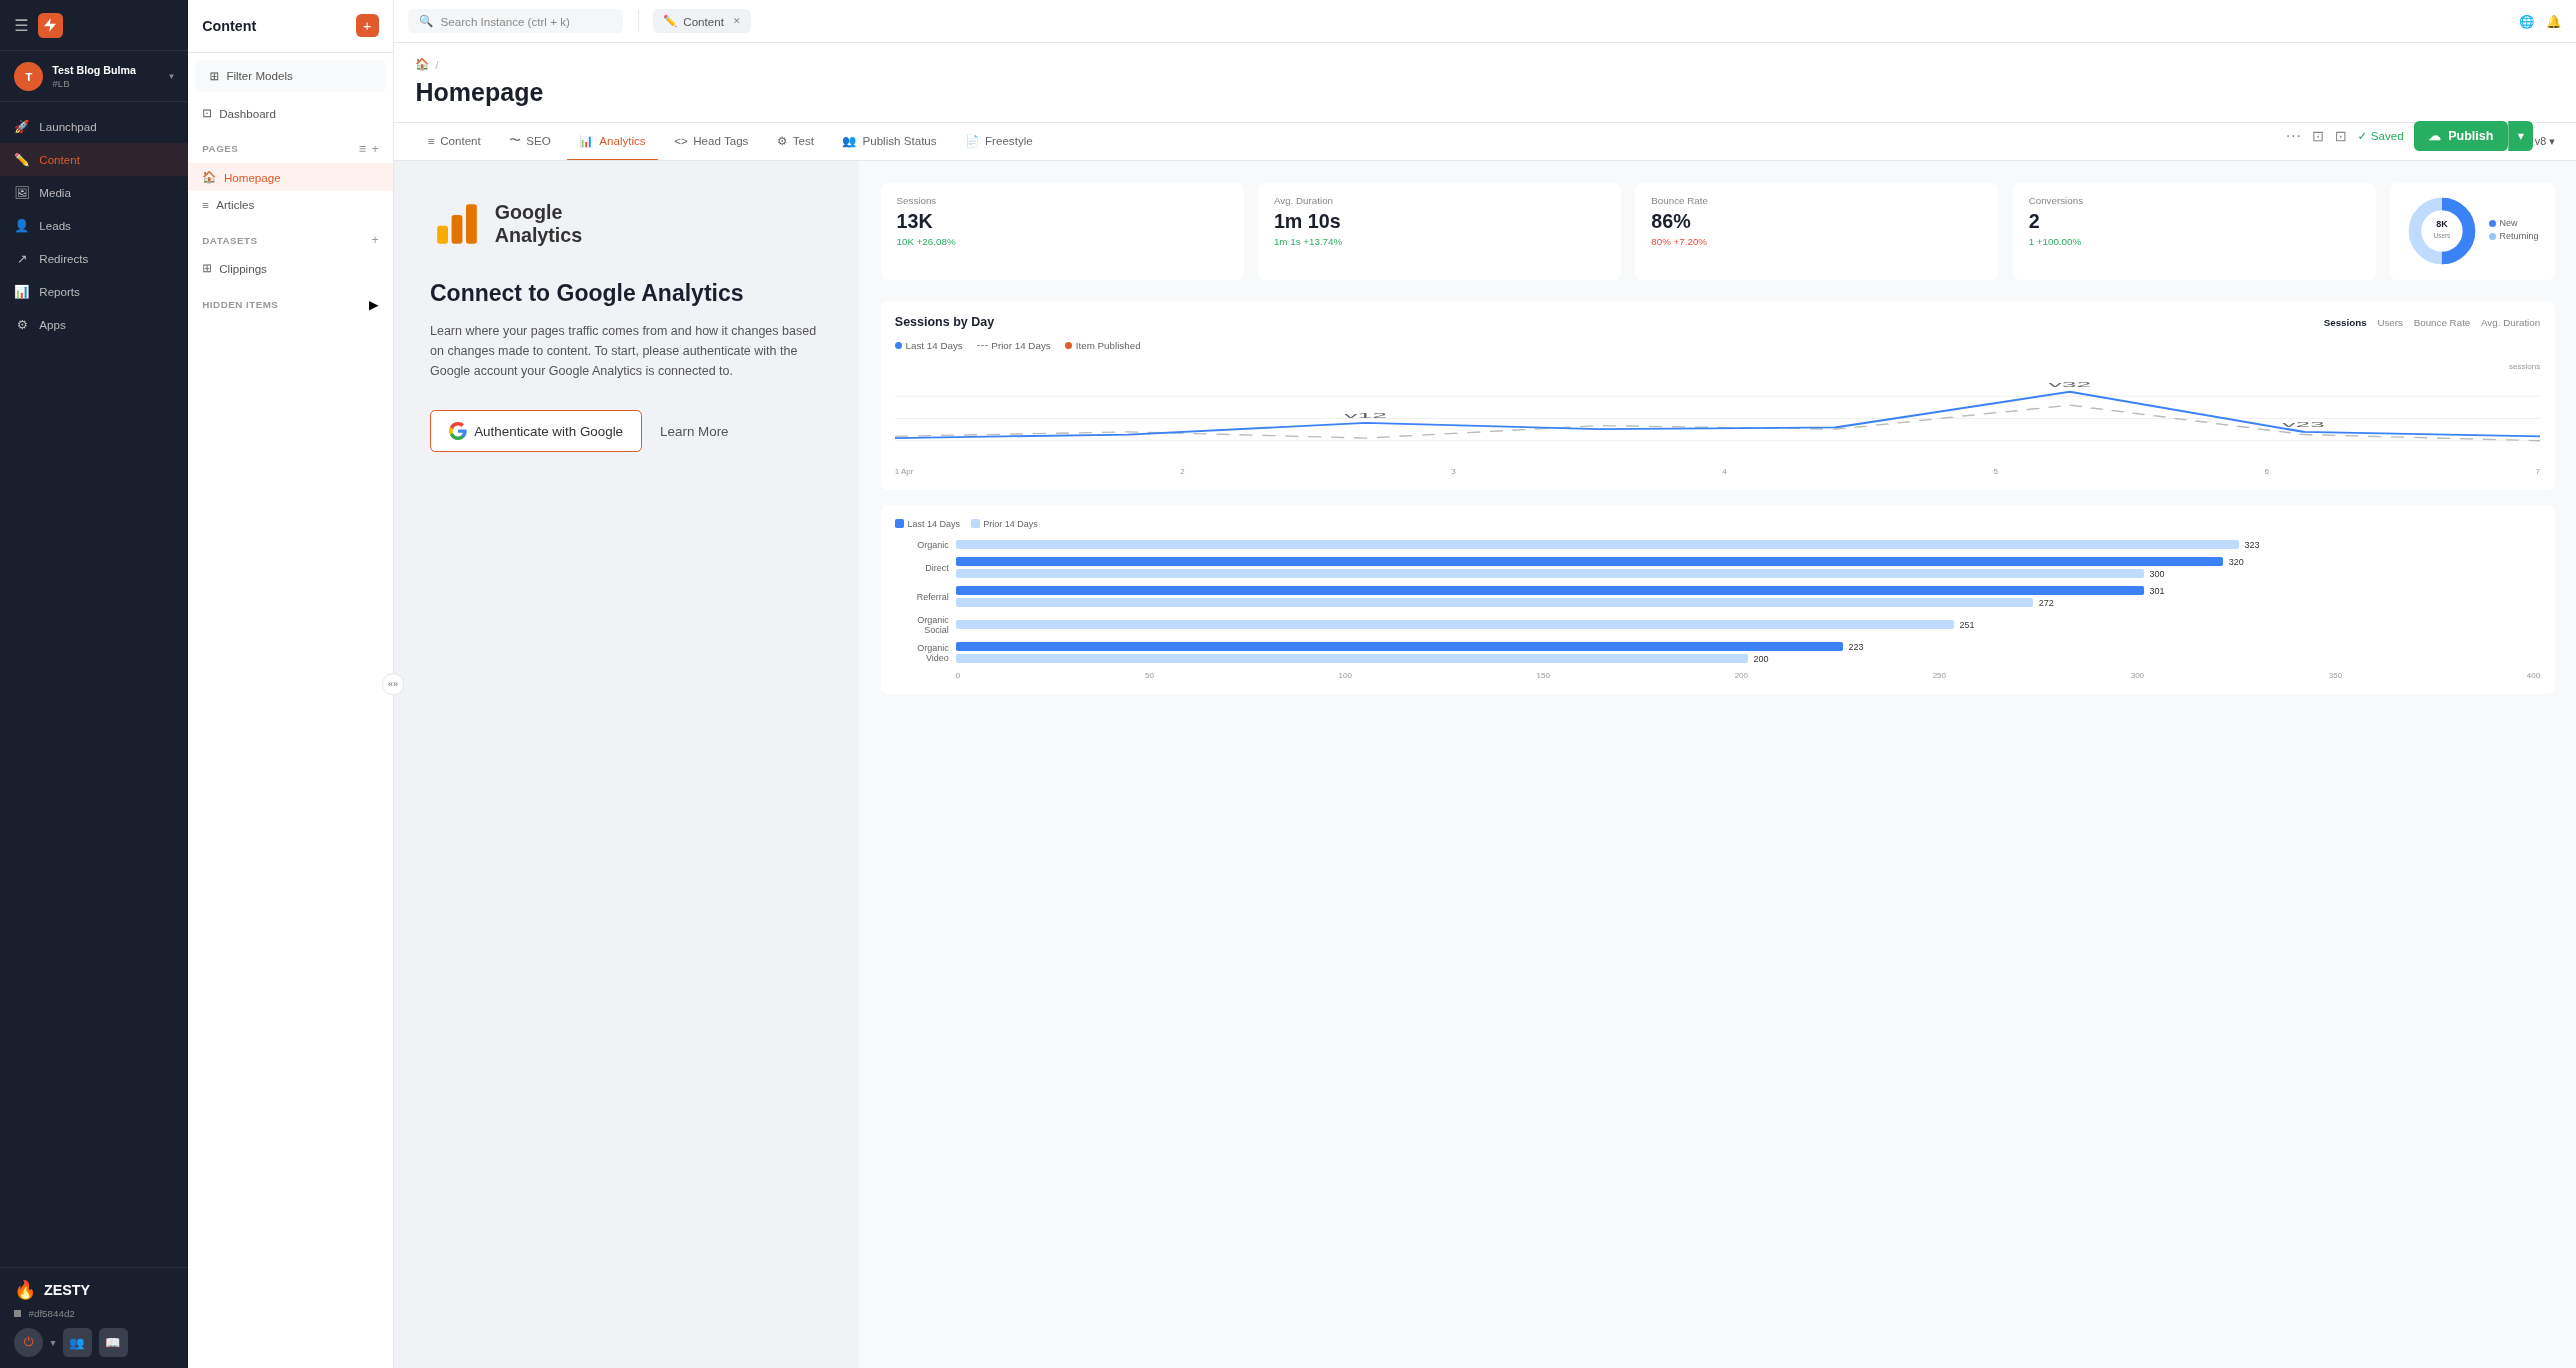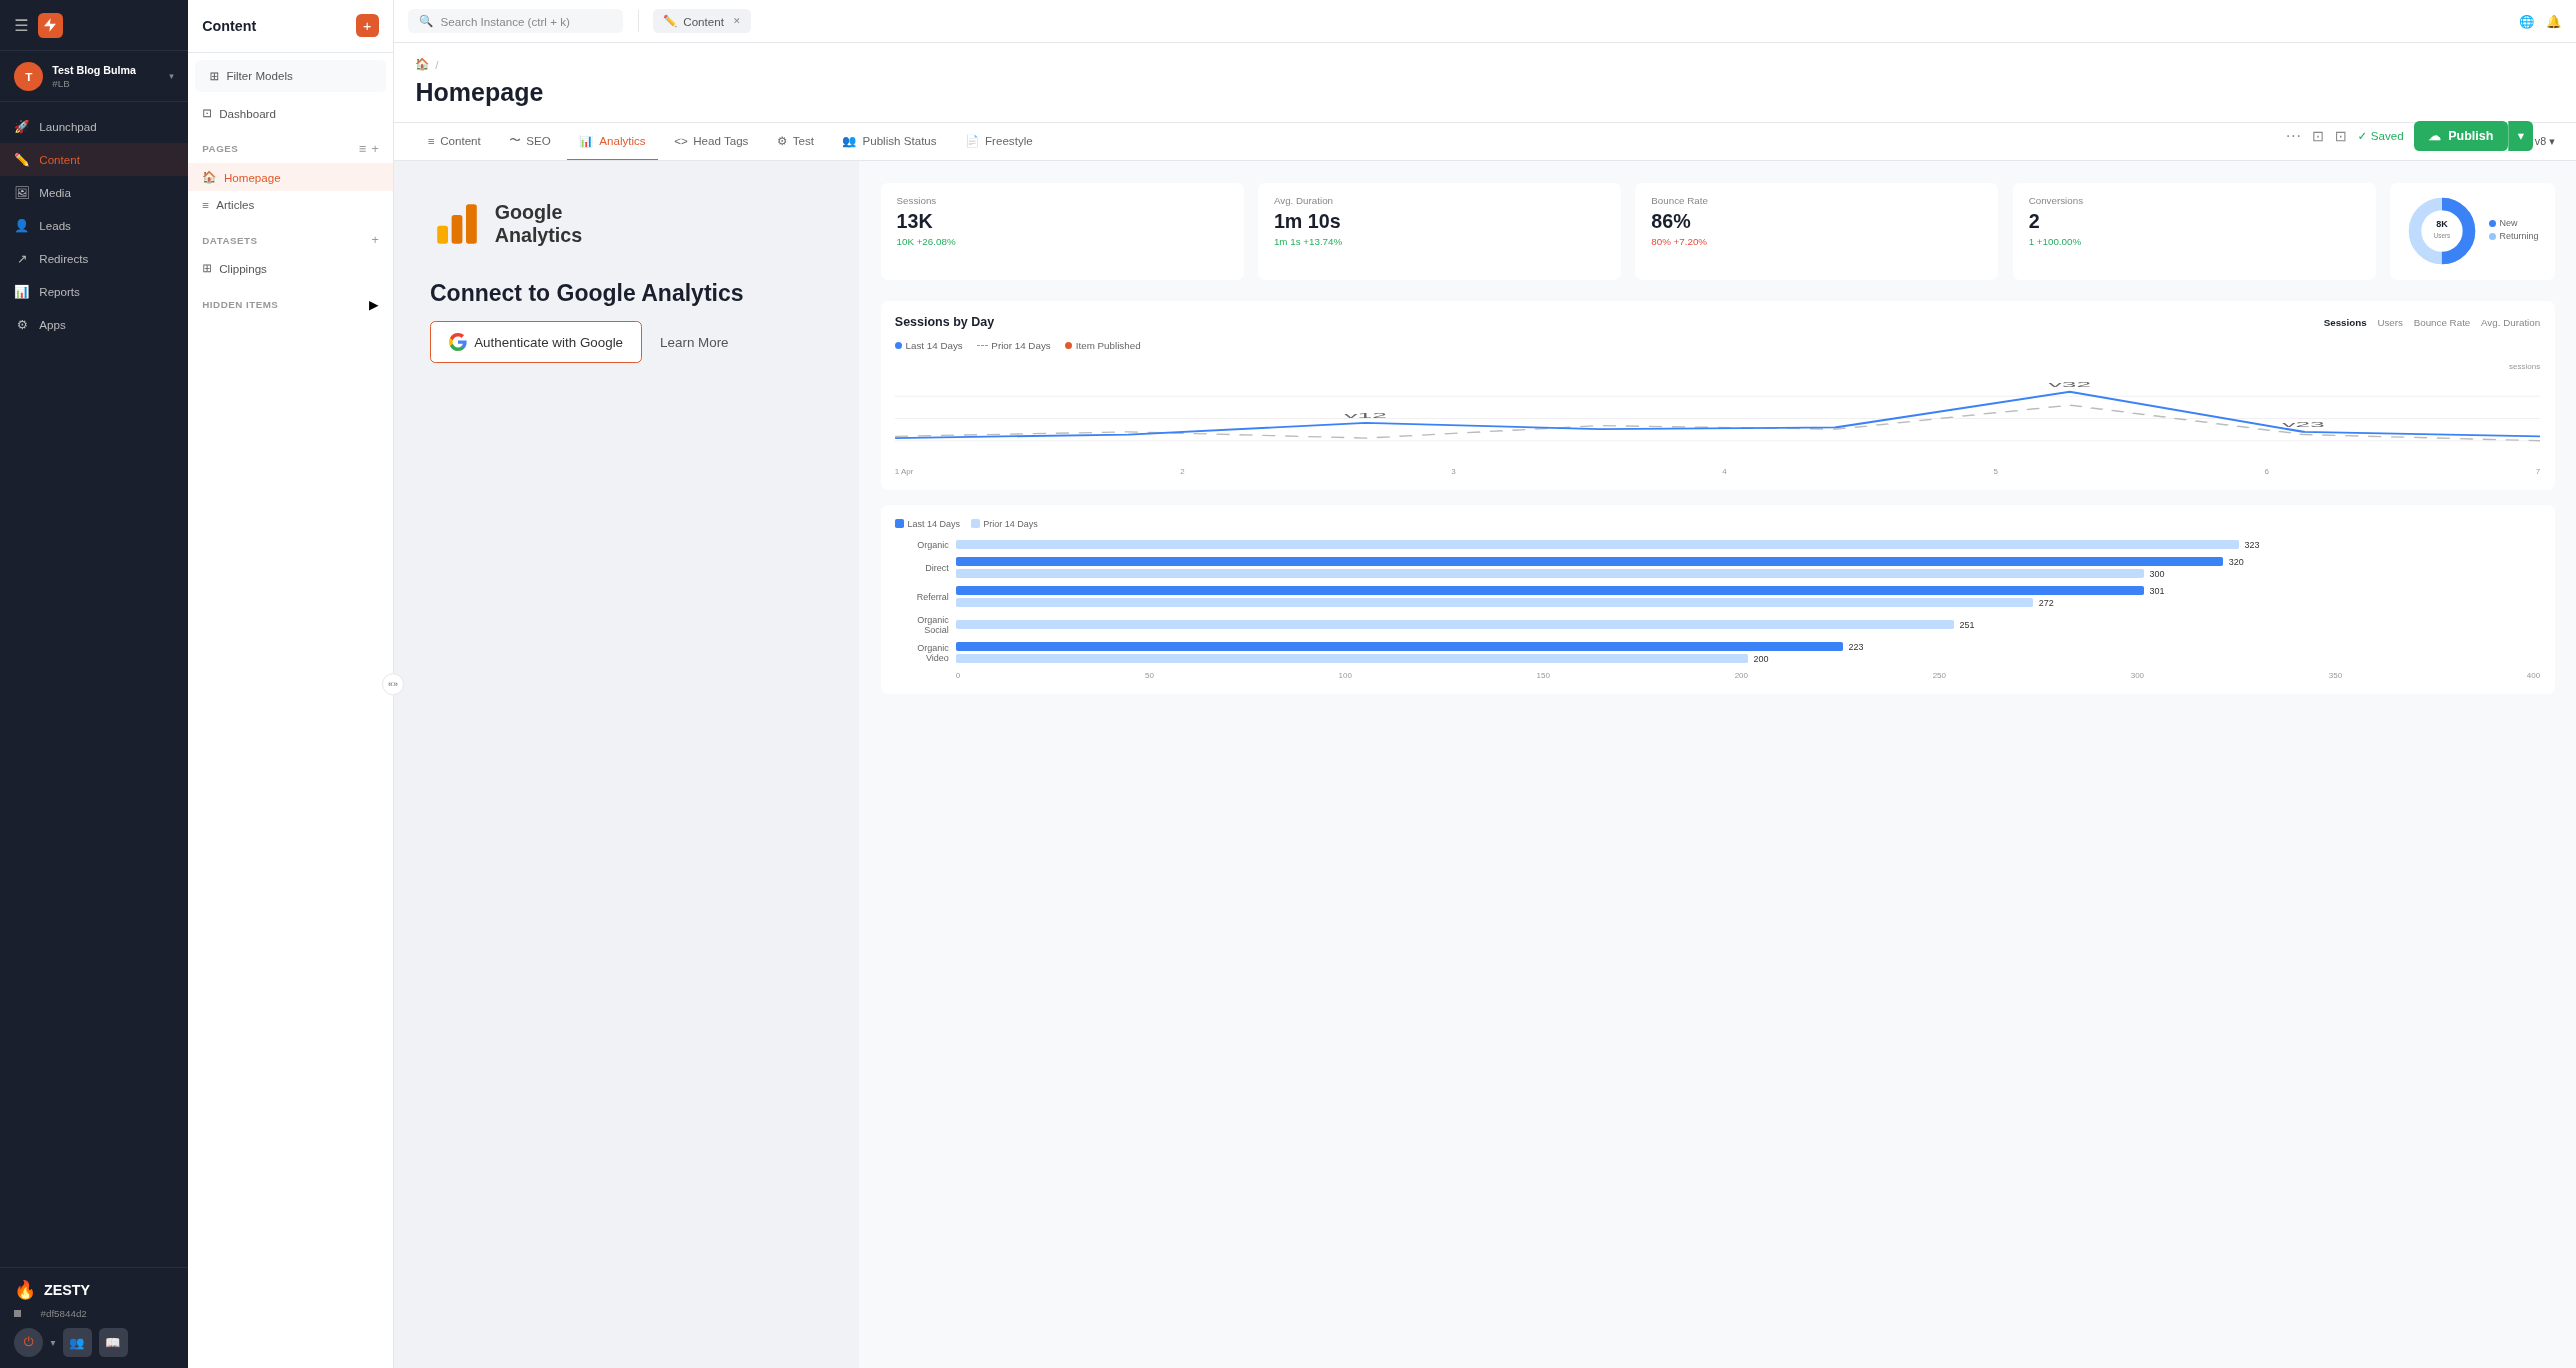--- a/index.html
+++ b/index.html
@@ -191,21 +191,21 @@
       <span class="icon">⚙</span>
       <span>Apps</span>
     </div>
   </div>
 
   <div class="sidebar-footer">
     <div class="zesty-logo">
       <span class="zesty-icon">🔥</span>
       <span class="zesty-text">ZESTY</span>
     </div>
-    <div style="display:flex;align-items:center;gap:19px;">
+    <div style="display:flex;align-items:center;gap:7px;">
       <span style="width:7.2px;height:7.2px;background:#888;border-radius:50;"></span>
       <span class="instance-hash">#df5844d2</span>
     </div>
     <div class="footer-actions">
       <div class="power-btn">⏻</div>
       <span style="color:#888;font-size:9.8px;">▾</span>
       <div class="footer-icon-btn">👥</div>
       <div class="footer-icon-btn">📖</div>
     </div>
   </div>
@@ -366,20 +366,21 @@
             <rect x="24" y="20" width="12" height="32" rx="3" fill="#E37400"></rect>
             <rect x="40" y="8" width="12" height="44" rx="3" fill="#E37400"></rect>
           </svg>
           <div class="ga-text">
             <span>Google</span>
             <span>Analytics</span>
           </div>
         </div>
 
         <h2 class="connect-title">Connect to Google Analytics</h2>
+        <p class="connect-desc">Learn where your pages traffic comes from and how it changes based on changes made to content. To start, please authenticate with the Google account your Google Analytics is connected to.</p>
 
         <div style="display:flex;align-items:center;">
           <button class="auth-btn">
 
             <svg class="google-g" viewBox="0 0 20 20" xmlns="http://www.w3.org/2000/svg">
               <path d="M19.6 10.23c0-.68-.06-1.36-.18-2H10v3.79h5.39a4.6 4.6 0 01-2 3.02v2.5h3.23c1.89-1.74 2.98-4.3 2.98-7.31z" fill="#4285F4"></path>
               <path d="M10 20c2.7 0 4.96-.9 6.62-2.46l-3.23-2.5c-.9.6-2.04.96-3.39.96-2.6 0-4.8-1.76-5.59-4.12H1.09v2.59A10 10 0 0010 20z" fill="#34A853"></path>
               <path d="M4.41 11.88A6.01 6.01 0 014.1 10c0-.65.11-1.28.31-1.88V5.53H1.09A10 10 0 000 10c0 1.61.39 3.14 1.09 4.47l3.32-2.59z" fill="#FBBC05"></path>
               <path d="M10 3.96c1.47 0 2.79.51 3.83 1.5l2.86-2.86C14.96.9 12.7 0 10 0A10 10 0 001.09 5.53l3.32 2.59C5.2 5.72 7.4 3.96 10 3.96z" fill="#EA4335"></path>
             </svg>

